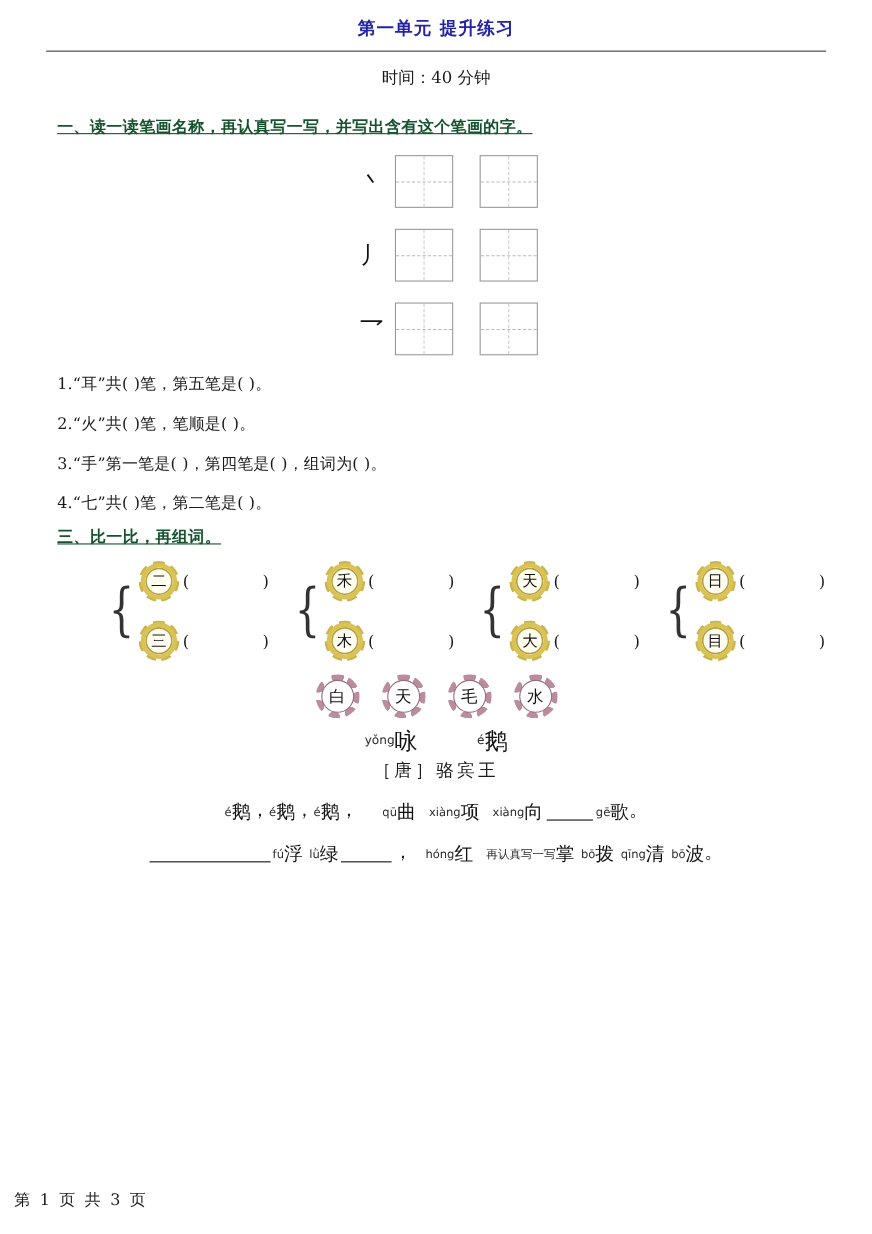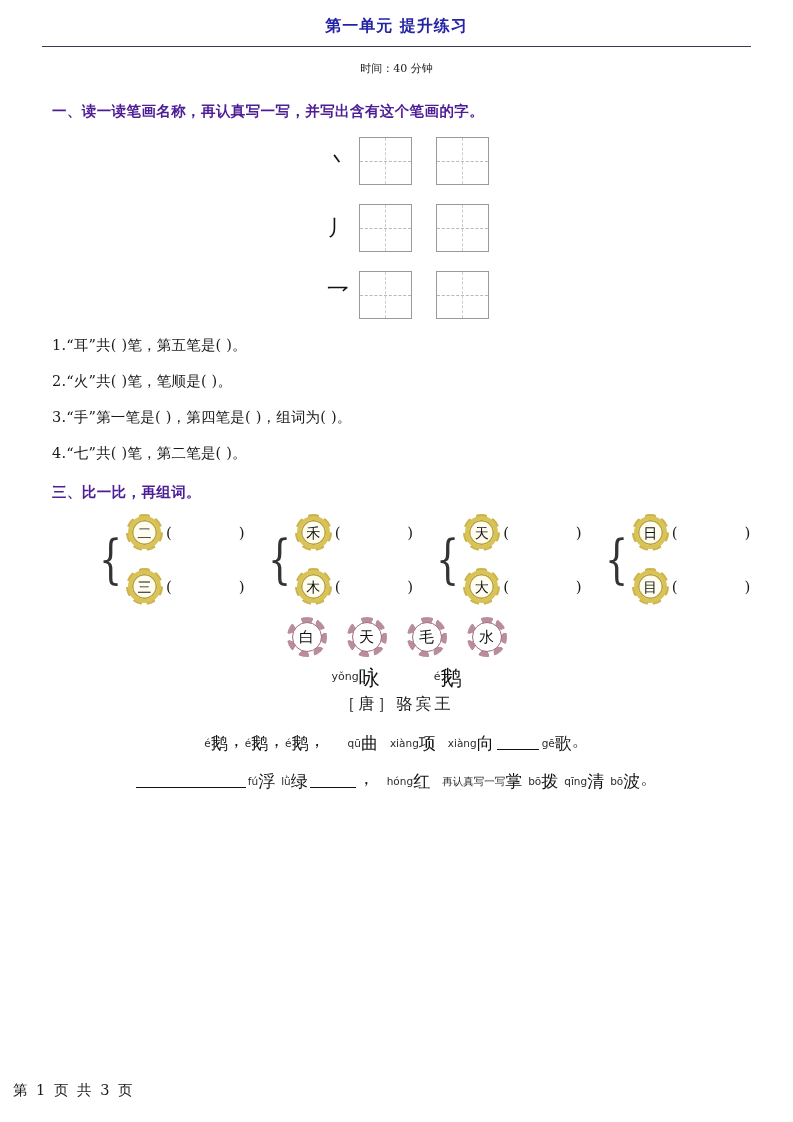--- a/index.html
+++ b/index.html
@@ -34,36 +34,37 @@
     padding-bottom: 9px;
     font-family: "DejaVu Serif", "Liberation Serif", serif;
   }
   .title-rule {
     border: none;
     border-top: 1.4px solid #3b3b4e;
     margin: 0 -10px 0 -10px;
   }
   .time-line {
     text-align: center;
-    font-size: 11px;
+    font-size: 15px;
     margin-top: 14px;
     font-family: "DejaVu Serif", "Liberation Serif", serif;
   }
 
   
   .sec-heading {
     font-size: 14.5px;
     font-weight: bold;
     font-family: "DejaVu Serif", "Liberation Serif", serif;
     letter-spacing: 0.4px;
-    color: #4c1d95;
+    color: #14532d;
+    text-decoration: underline;
   }
   .sec1 { margin-top: 26px; }
   .sec2 { margin-top: 22px; }
-  .sec3 { margin-top: 20px; }
+  .sec3 { margin-top: 12px; }
   .sec4 { margin-top: 18px; }
 
   
   .stroke-block {
     margin-top: 16px;
     display: flex;
     flex-direction: column;
     align-items: center;
     gap: 19px;
   }

